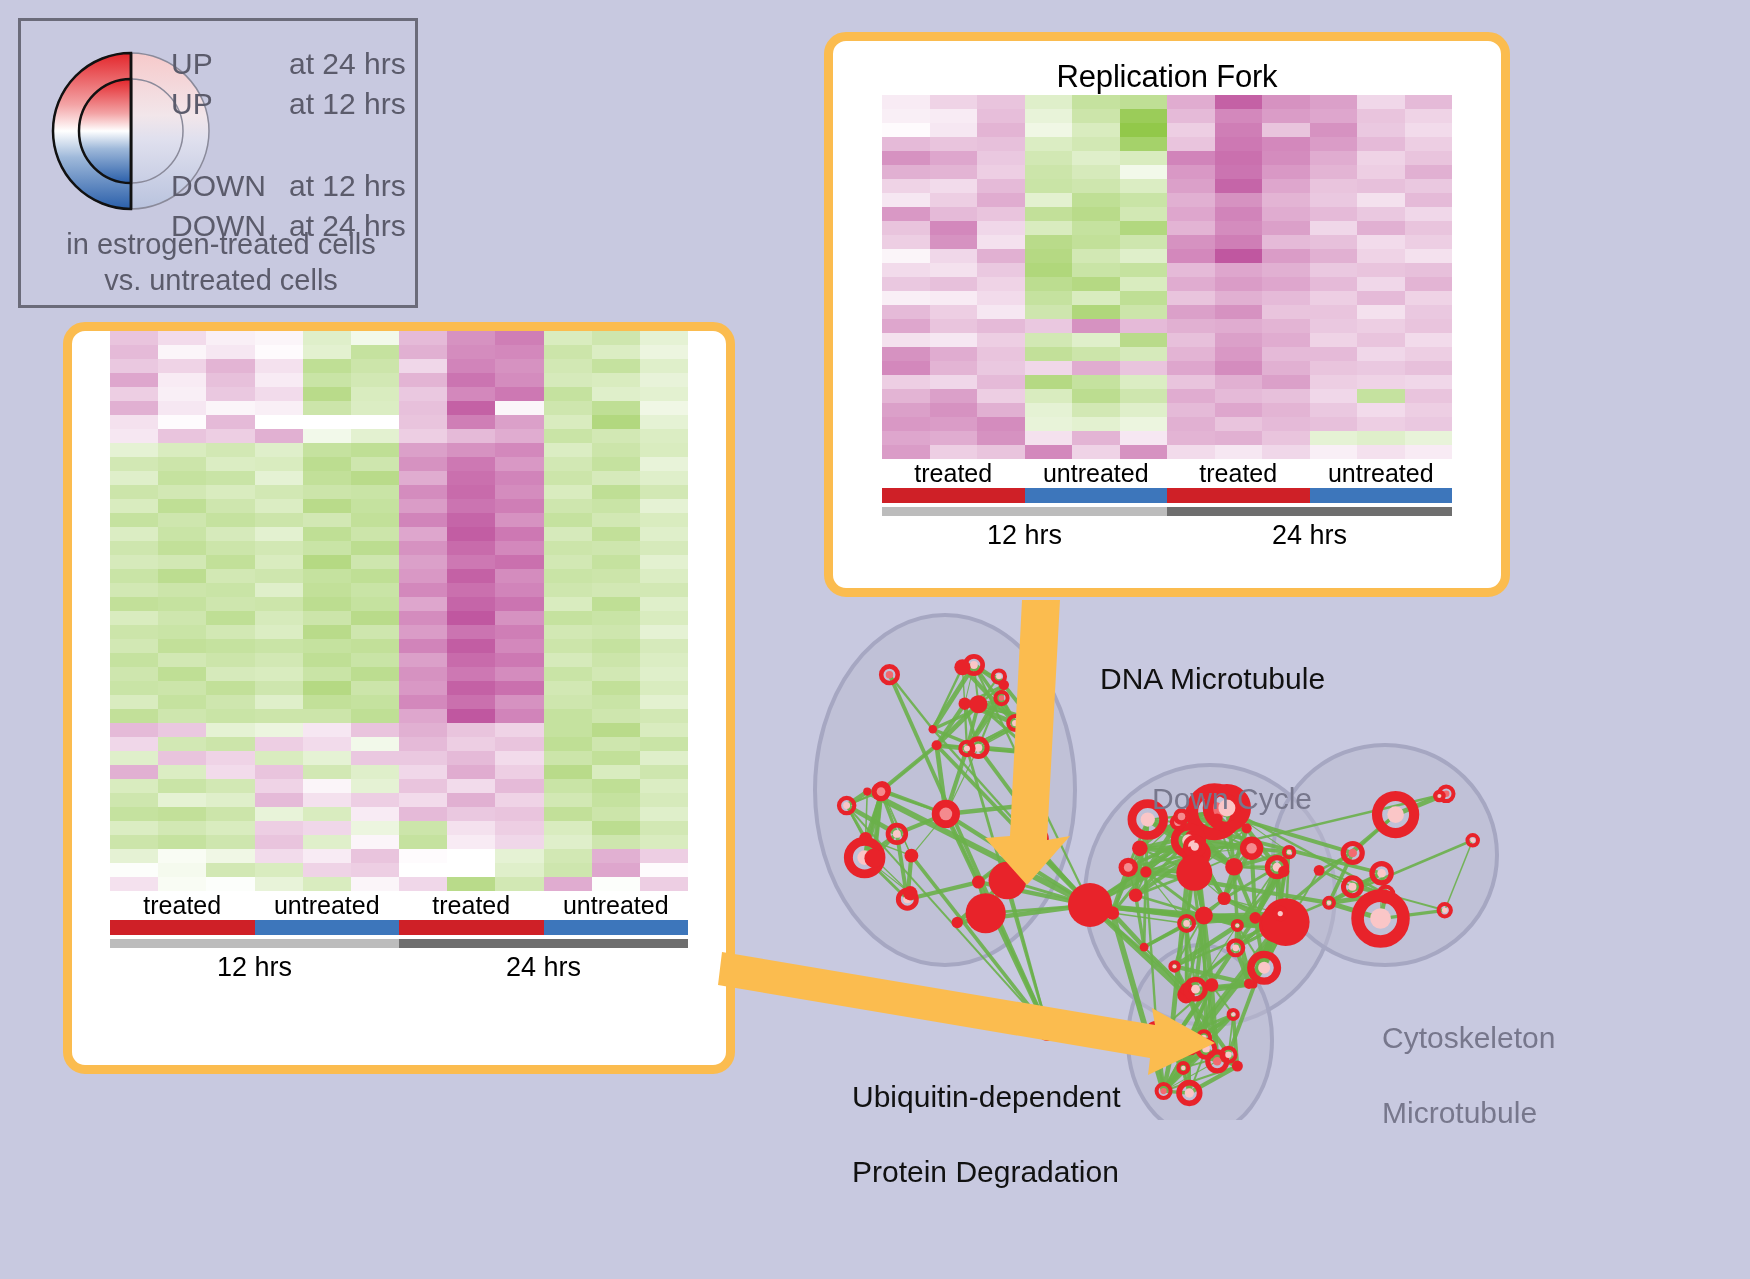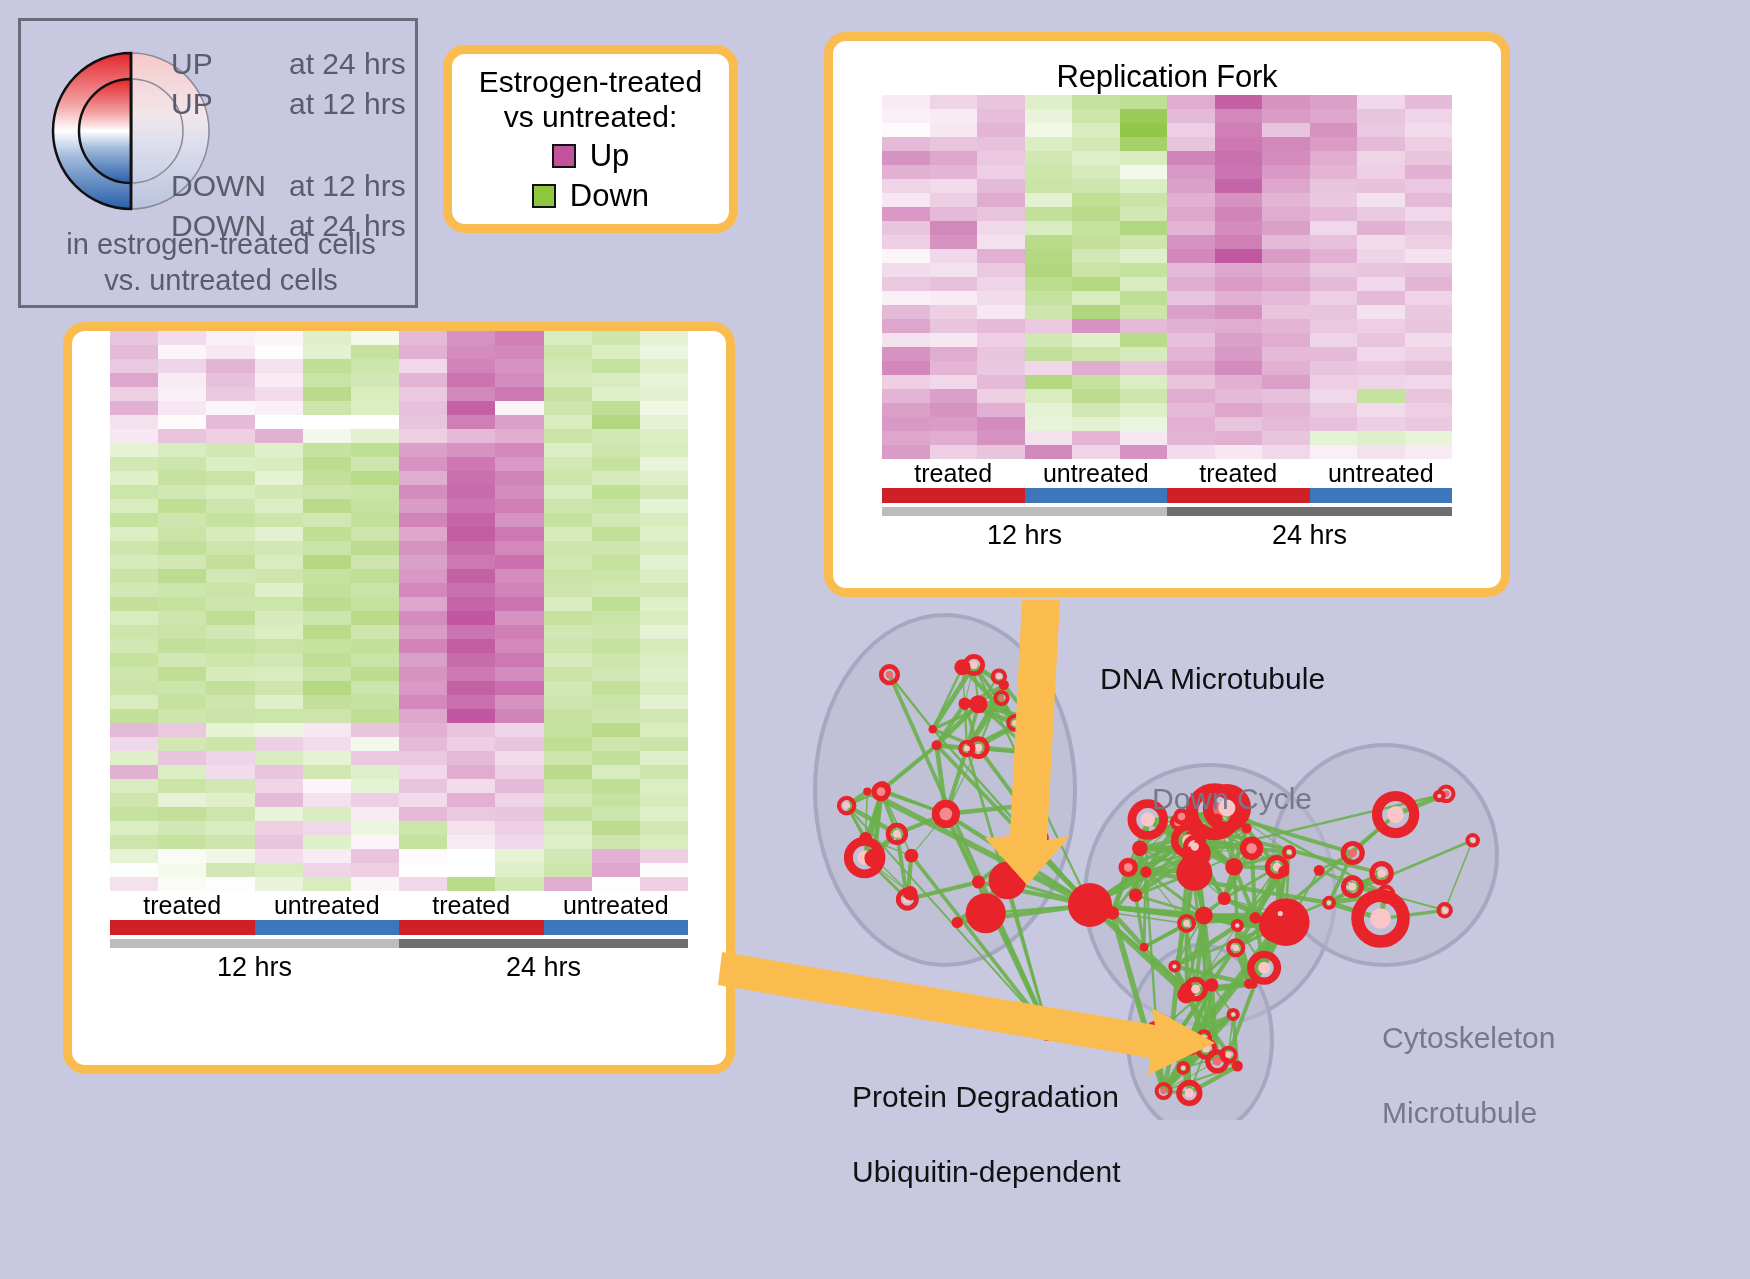--- a/index.html
+++ b/index.html
@@ -111,32 +111,20 @@
         <span class="k">DOWN</span>
         <span class="v">at 24 hrs</span>
       </div>
     </div>
     <div id="wheel-caption">
       <div>in estrogen-treated cells</div>
       <div>vs. untreated cells</div>
     </div>
   </div>
 
-  <div class="card" id="updown-legend">
-    <div class="l1">Estrogen-treated</div>
-    <div class="l1">vs untreated:</div>
-    <div class="swrow">
-      <span class="sw" style="background: rgb(192, 82, 158);"></span>
-      <span class="swlabel">Up</span>
-    </div>
-    <div class="swrow">
-      <span class="sw" style="background: rgb(142, 198, 63);"></span>
-      <span class="swlabel">Down</span>
-    </div>
-  </div>
 
   <div class="card" id="panel-rep">
     <div class="panel-title">Replication Fork</div>
     <div class="hm" id="hm-rep" style="grid-template-columns: repeat(12, 1fr); grid-auto-rows: 14px; width: 570px;">
         <div style="background: rgb(248, 235, 244);"></div>
         <div style="background: rgb(239, 211, 230);"></div>
         <div style="background: rgb(233, 196, 221);"></div>
         <div style="background: rgb(223, 239, 202);"></div>
         <div style="background: rgb(197, 226, 159);"></div>
         <div style="background: rgb(191, 223, 149);"></div>
@@ -1573,17 +1561,17 @@
     <polygon points="722,952 1155,1025 1152,1008 1215,1043 1148,1075 1150,1058 718,985" fill="#fbbc4f"></polygon>
   </svg>
 
   <div class="cluster-label" id="lbl-dna">DNA Microtubule</div>
   <div class="cluster-label" id="lbl-cc">Down Cycle</div>
   <div class="cluster-label" id="lbl-mt">
     <div>Cytoskeleton</div>
     <div><span>Microtubule</span></div>
   </div>
   <div class="cluster-label" id="lbl-ub">
+    <div>Ubiquitin-dependent</div>
     <div>Protein Degradation</div>
-    <div>Ubiquitin-dependent</div>
   </div>
 
 </div>
 
 </body></html>

